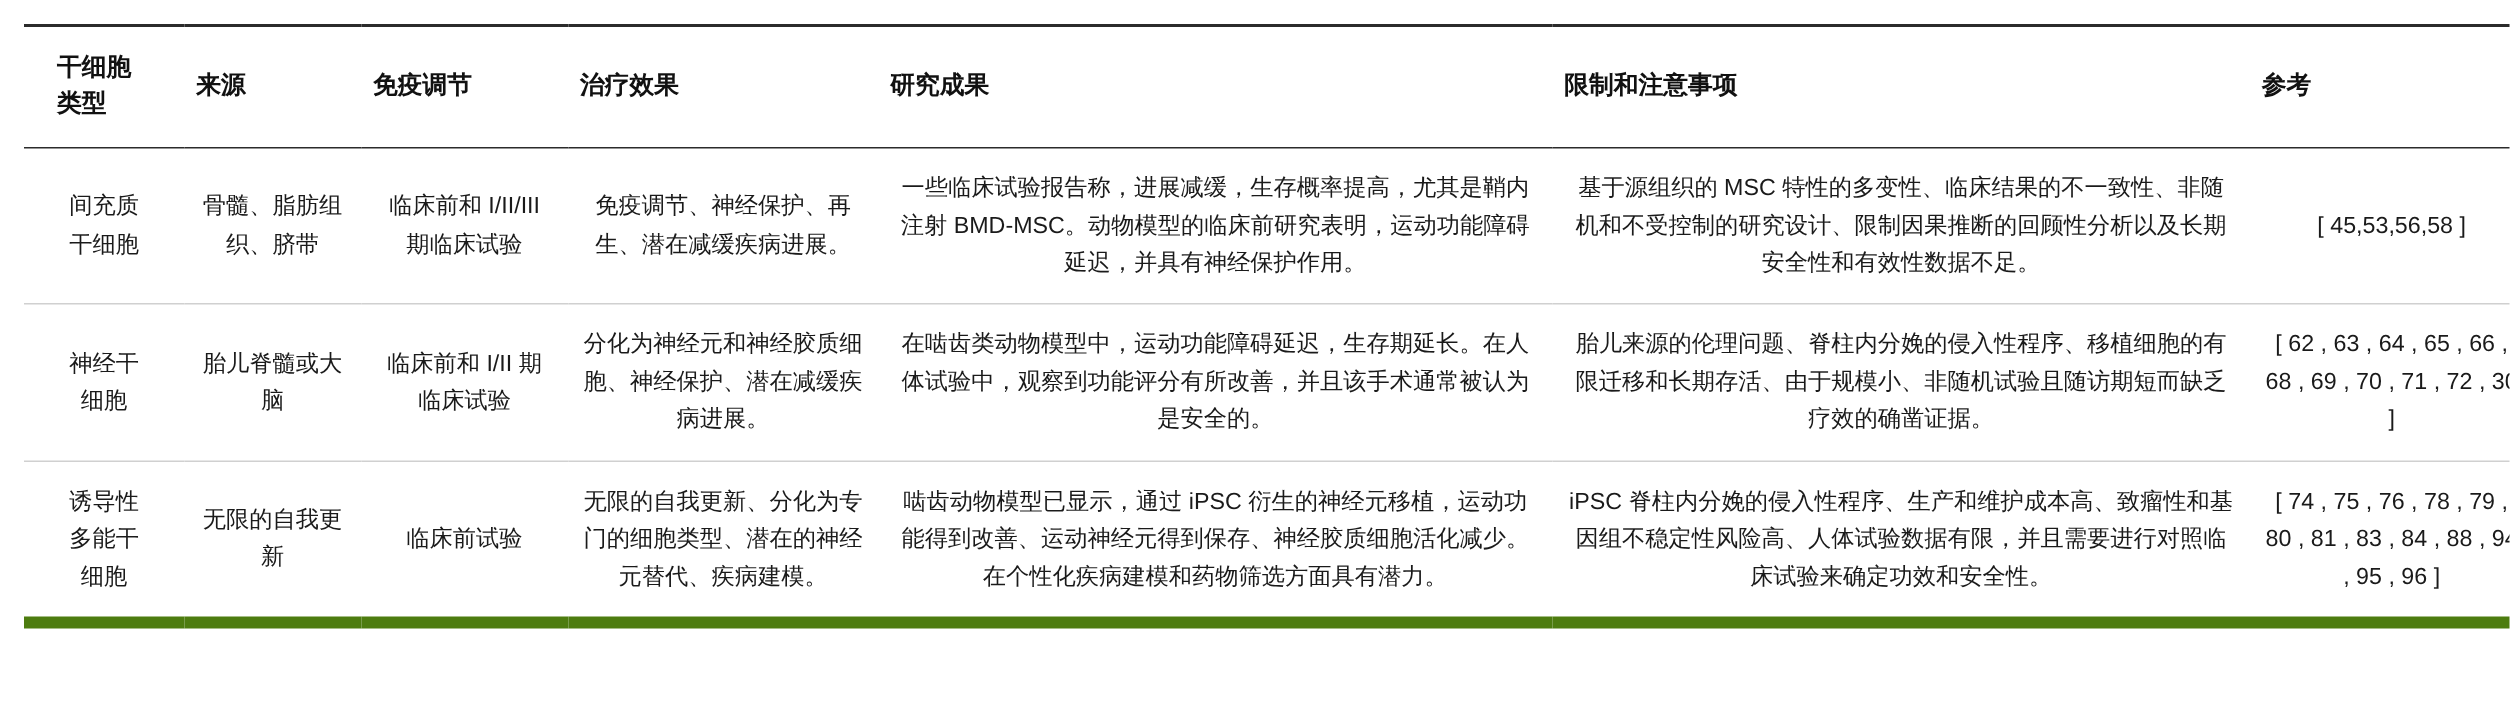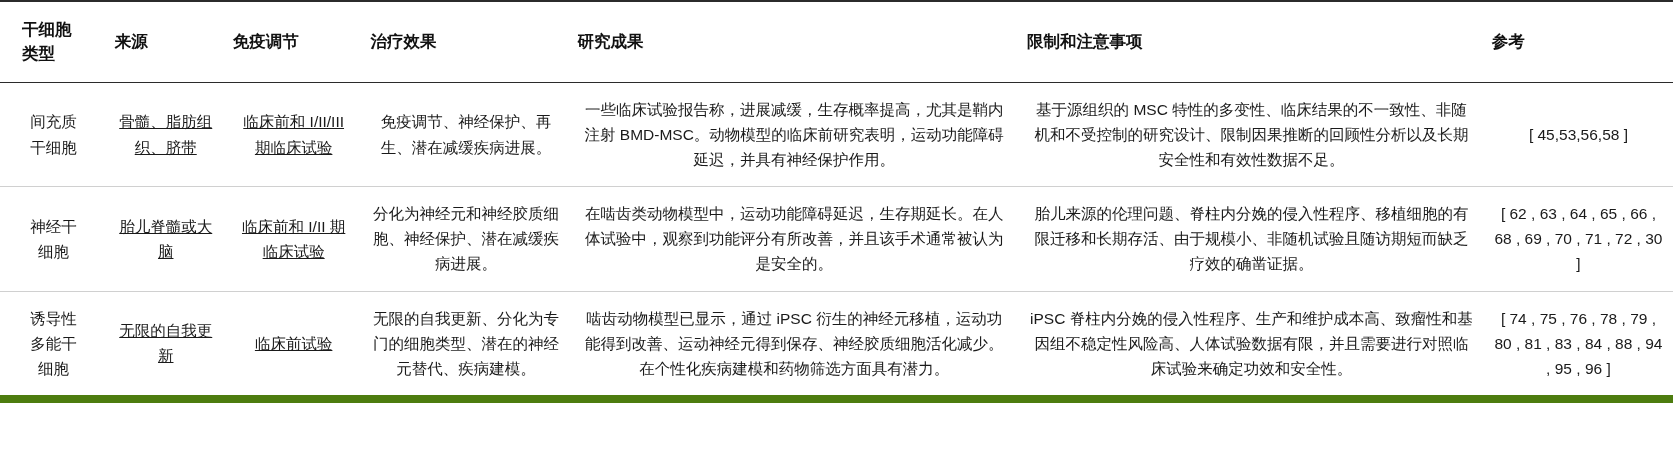--- a/index.html
+++ b/index.html
@@ -10,21 +10,21 @@
   body {
     width: 1673px;
     height: 471px;
     font-family: "Liberation Sans", sans-serif;
     color: #1a1a1a;
     overflow: hidden;
   }
   .table-wrap {
     width: 1673px;
     box-sizing: border-box;
-    padding: 0;
+    padding: 16px;
   }
   table.data-table {
     border-collapse: collapse;
     width: 1673px;
     table-layout: fixed;
   }
   table.data-table thead tr {
     border-top: 2px solid #2b2b2b;
     border-bottom: 1px solid #2b2b2b;
   }
@@ -56,21 +56,20 @@
     line-height: 1.62;
     text-align: center;
   }
   td.cell-type {
     text-align: left;
     padding-left: 22px;
     padding-right: 4px;
   }
   td.cell-source, td.cell-stage {
     text-align: center;
-    text-decoration: underline;
   }
   td.cell-ref {
     text-align: center;
     padding-left: 14px;
     padding-right: 14px;
   }
   
   col.c-type   { width: 96px; }
   col.c-source { width: 106px; }
   col.c-stage  { width: 124px; }

